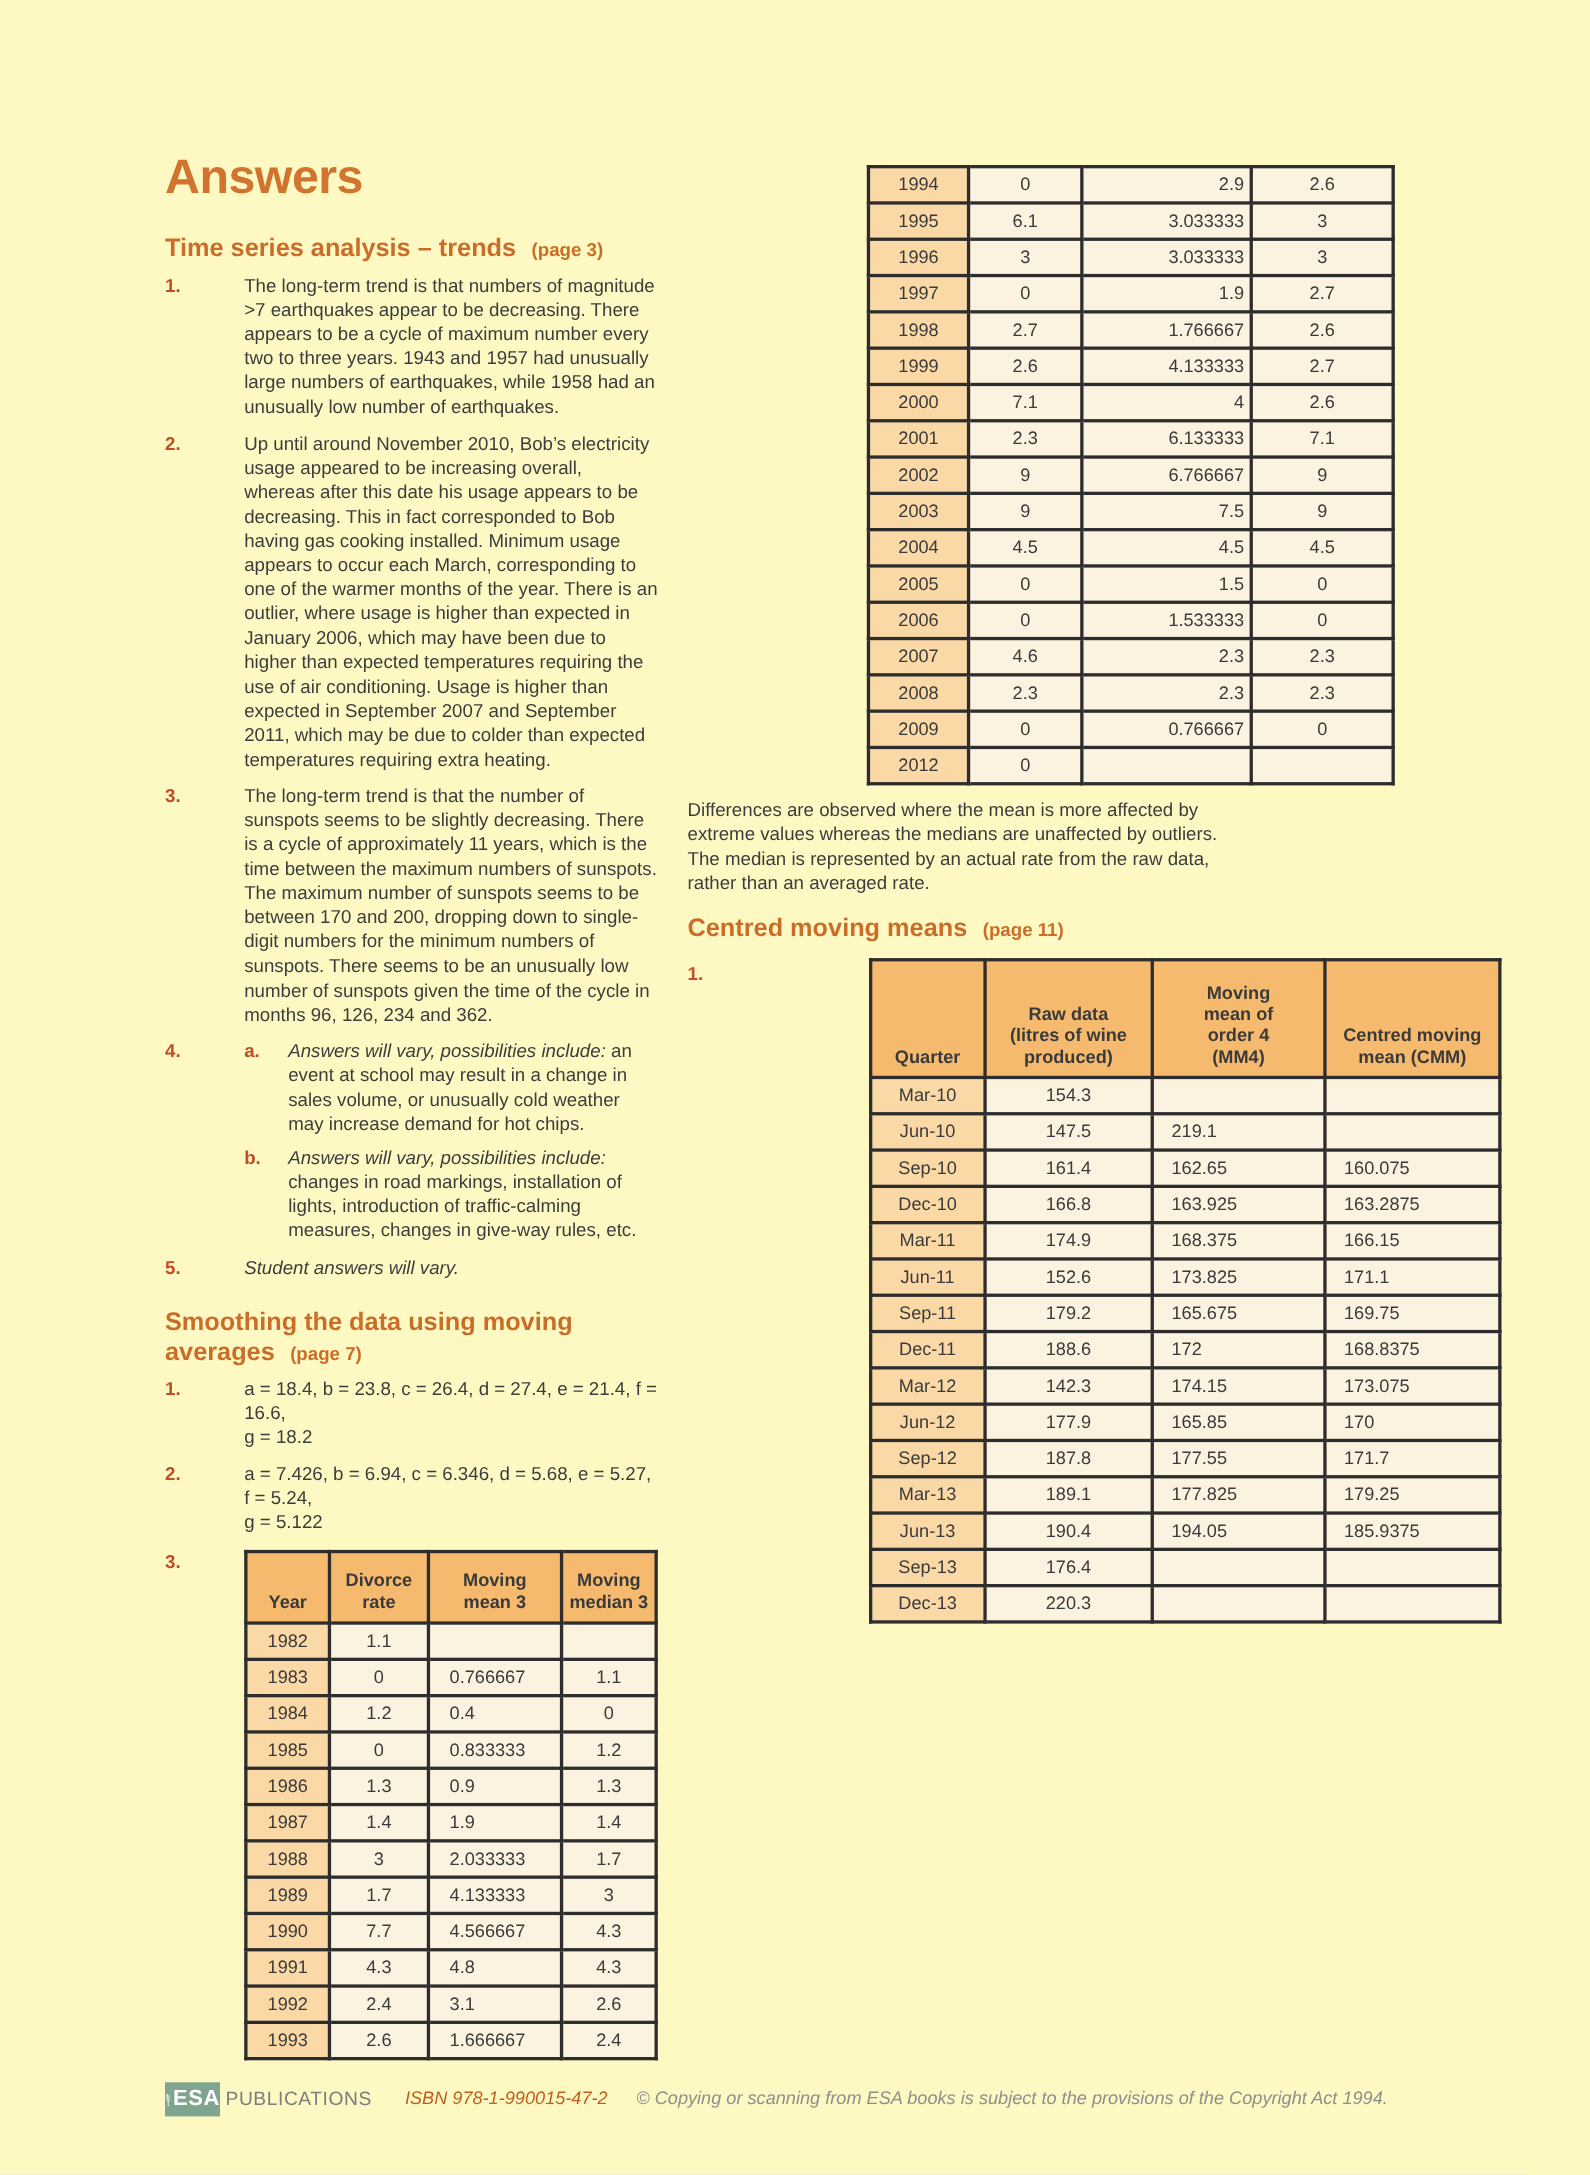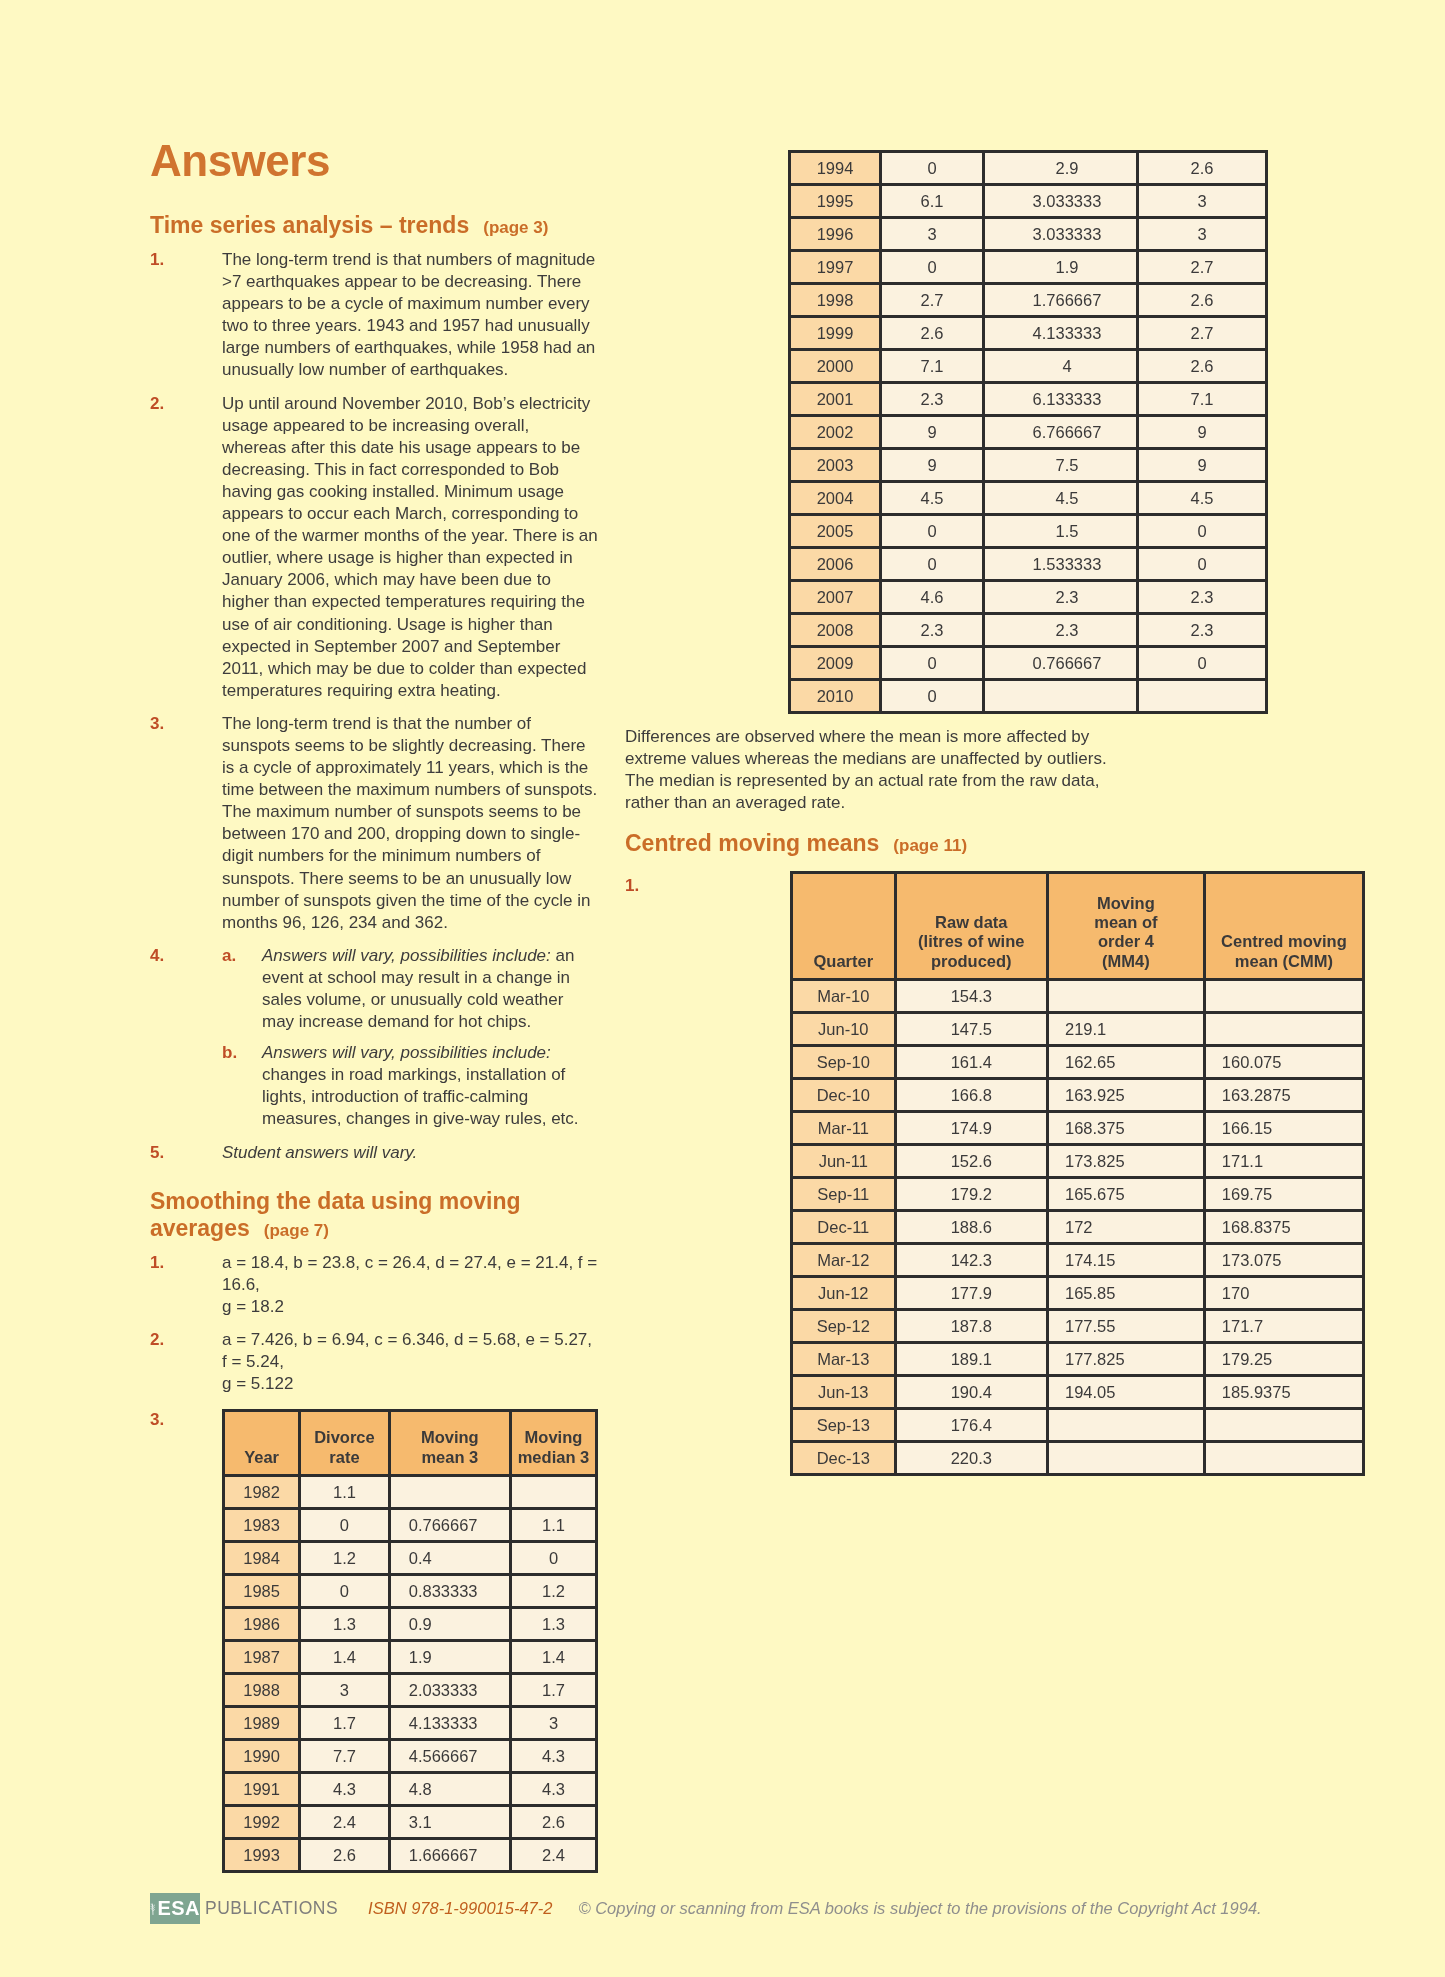--- a/index.html
+++ b/index.html
@@ -37,21 +37,21 @@
           padding:5px 4px 7px 4px; line-height:1.18; white-space:pre-line; }
   .t td { background:#fbf2df; height:30px; padding:0 5px; text-align:center; }
   .t td.c0 { background:#fbd9a6; }
 
   .t-dl thead th { height:50px; }
   .t-dl .c0{width:80px} .t-dl .c1{width:88px} .t-dl .c2{width:112px} .t-dl .c3{width:84px}
   .t-dl td.c2 { text-align:left; padding-left:18px; }
 
   .t-dr { margin-left:163px; }
   .t-dr .c0{width:78px} .t-dr .c1{width:90px} .t-dr .c2{width:128px} .t-dr .c3{width:116px}
-  .t-dr td.c2 { text-align:center; padding-left:18px; }
+  .t-dr td.c2 { text-align:right; padding-left:18px; }
 
   .t-wine thead th { height:92px; }
   .t-wine .c0{width:92px} .t-wine .c1{width:142px} .t-wine .c2{width:136px} .t-wine .c3{width:138px}
   .t-wine td.c2, .t-wine td.c3 { text-align:left; padding-left:16px; }
 
   .table-li { margin-top:14px; }
   .wine-li  { margin-top:14px; }
   .wine-li .num { flex:0 0 165px; padding-top:4px; }
 
   
@@ -309,21 +309,21 @@
             <td class="c2">2.3</td>
             <td class="c3">2.3</td>
           </tr>
           <tr>
             <td class="c0">2009</td>
             <td class="c1">0</td>
             <td class="c2">0.766667</td>
             <td class="c3">0</td>
           </tr>
           <tr>
-            <td class="c0">2010</td>
+            <td class="c0">2012</td>
             <td class="c1">0</td>
             <td class="c2"></td>
             <td class="c3"></td>
           </tr>
         </tbody>
     </table>
 
     <p class="para">Differences are observed where the mean is more affected by extreme values whereas the medians are unaffected by outliers. The median is represented by an actual rate from the raw data, rather than an averaged rate.</p>
 
     <div class="sh">

